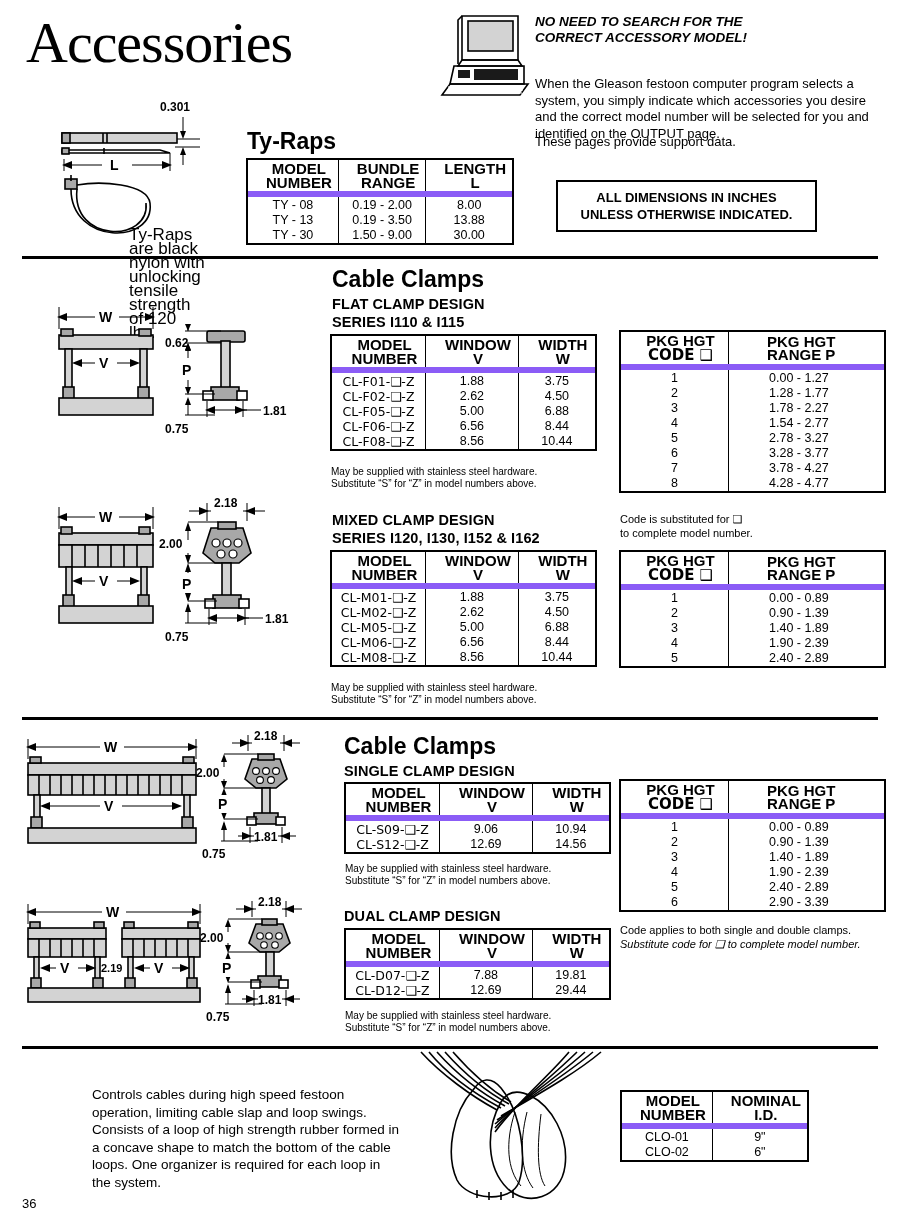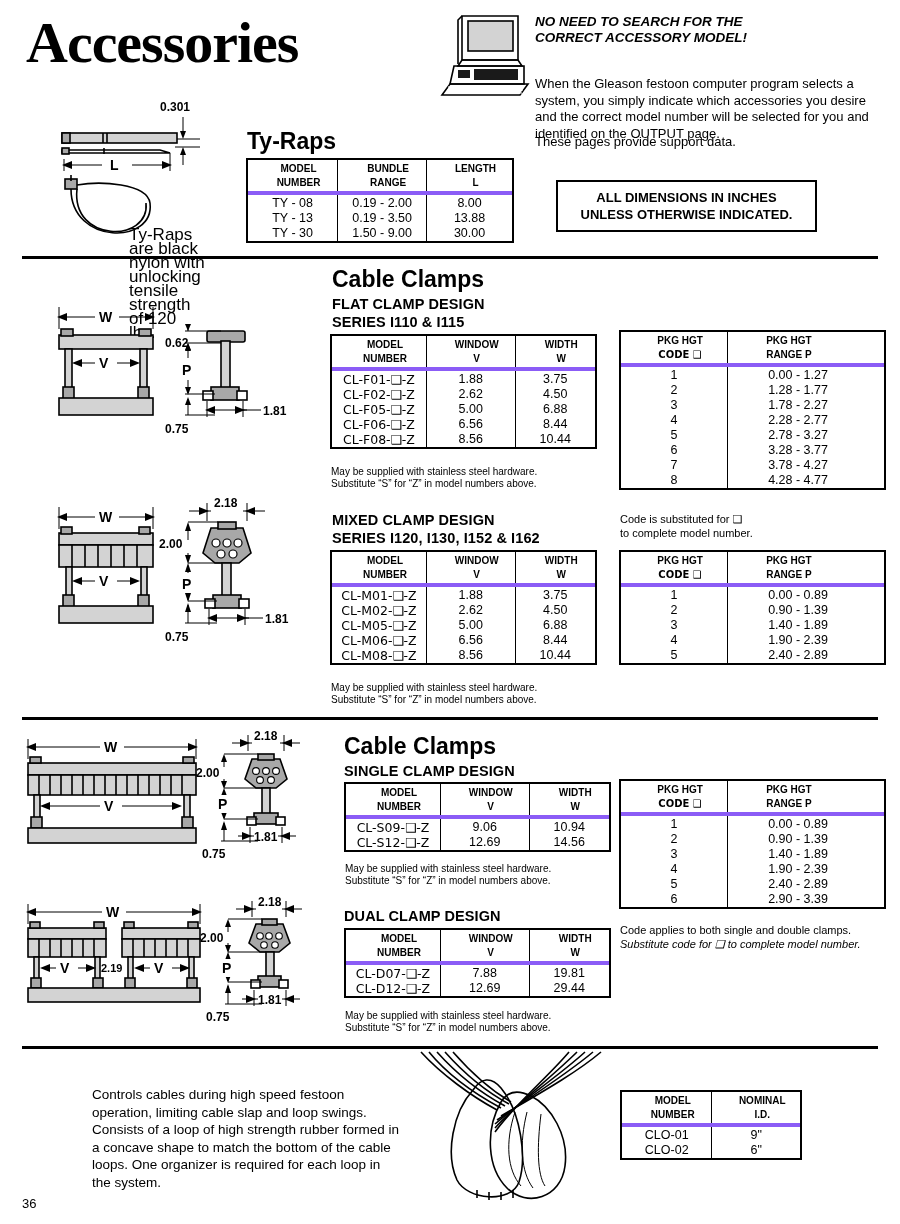--- a/index.html
+++ b/index.html
@@ -11,33 +11,33 @@
   .pg{position:absolute;left:0;top:0;width:900px;height:1224px;}
 
   
   .abs{position:absolute;}
   .hr{position:absolute;background:#000;}
 
   
   #page-title{
     position:absolute;left:26px;top:12px;
     font-family:"Liberation Serif", serif;
-    font-size:58px;line-height:62px;font-weight:700;
+    font-size:58px;line-height:62px;font-weight:400;
     letter-spacing:-1px;
   }
 
   
   table.t{border-collapse:collapse;background:#fff;}
   table.t th,table.t td{
     border-left:1px solid #000;border-right:1px solid #000;
     text-align:center;padding:0 4px;font-weight:bold;
   }
   table.t thead th{
-    border-bottom:4px solid #8b5cf6;
-    font-size:10px;line-height:13.5px;padding:2px 6px 2px 18px;
+    border-bottom:6px solid #8b5cf6;
+    font-size:15px;line-height:13.5px;padding:2px 6px 2px 18px;
   }
   table.t tbody td{font-weight:normal;font-size:12.5px;line-height:15px;}
   table.t tbody tr:first-child td{padding-top:1px;}
   .tbox{border:2px solid #000;display:inline-block;}
   .tbox table{border-collapse:collapse;}
   .tbox table tr td:first-child,.tbox table tr th:first-child{border-left:none;}
   .tbox table tr td:last-child,.tbox table tr th:last-child{border-right:none;}
 
   
   .h-big{font-size:23px;font-weight:bold;line-height:26px;}
@@ -323,21 +323,21 @@
         <tr>
             <td>2</td>
             <td style="text-align:left;padding-left:40px;">1.28 - 1.77</td>
           </tr>
         <tr>
             <td>3</td>
             <td style="text-align:left;padding-left:40px;">1.78 - 2.27</td>
           </tr>
         <tr>
             <td>4</td>
-            <td style="text-align:left;padding-left:40px;">2.28 - 2.77</td>
+            <td style="text-align:left;padding-left:40px;">1.54 - 2.77</td>
           </tr>
         <tr>
             <td>5</td>
             <td style="text-align:left;padding-left:40px;">2.78 - 3.27</td>
           </tr>
         <tr>
             <td>6</td>
             <td style="text-align:left;padding-left:40px;">3.28 - 3.77</td>
           </tr>
         <tr>

